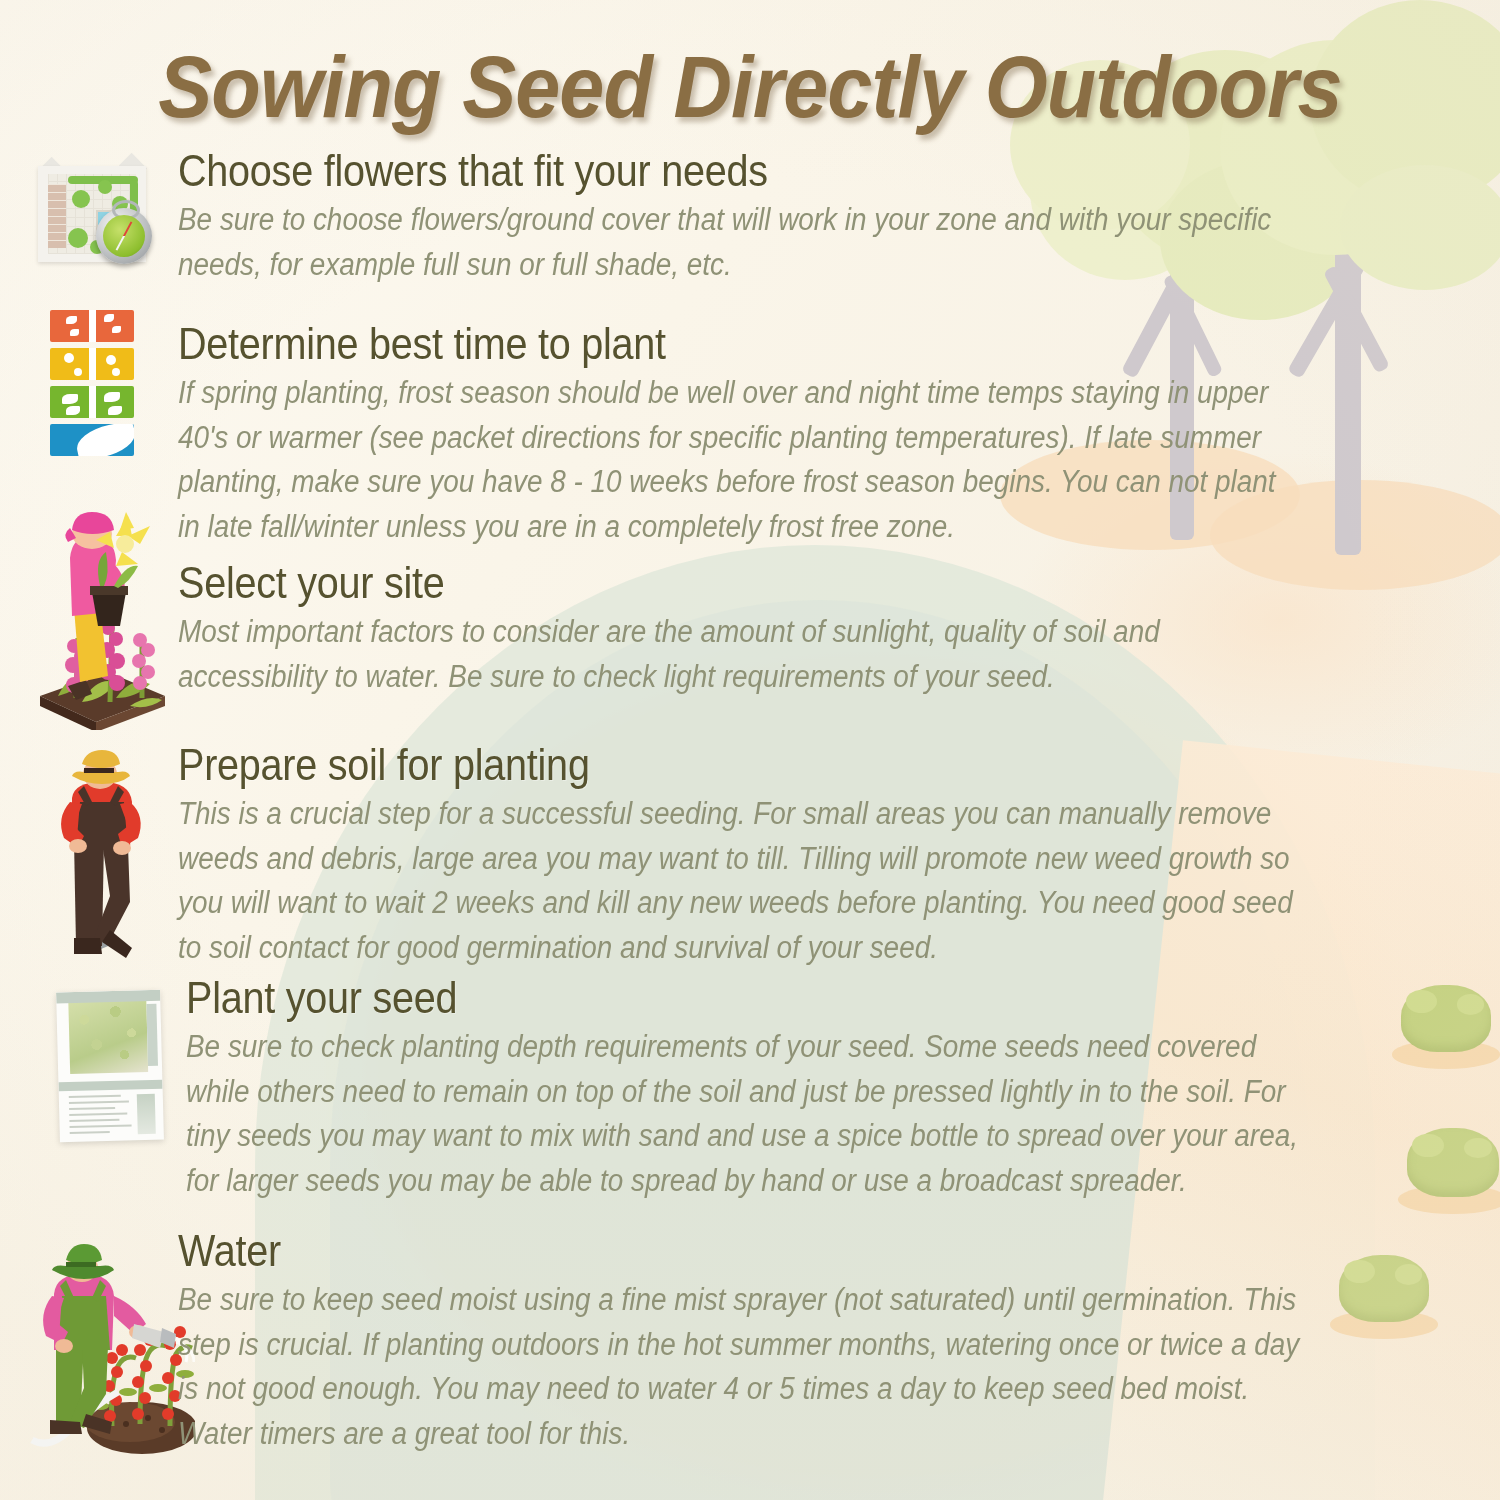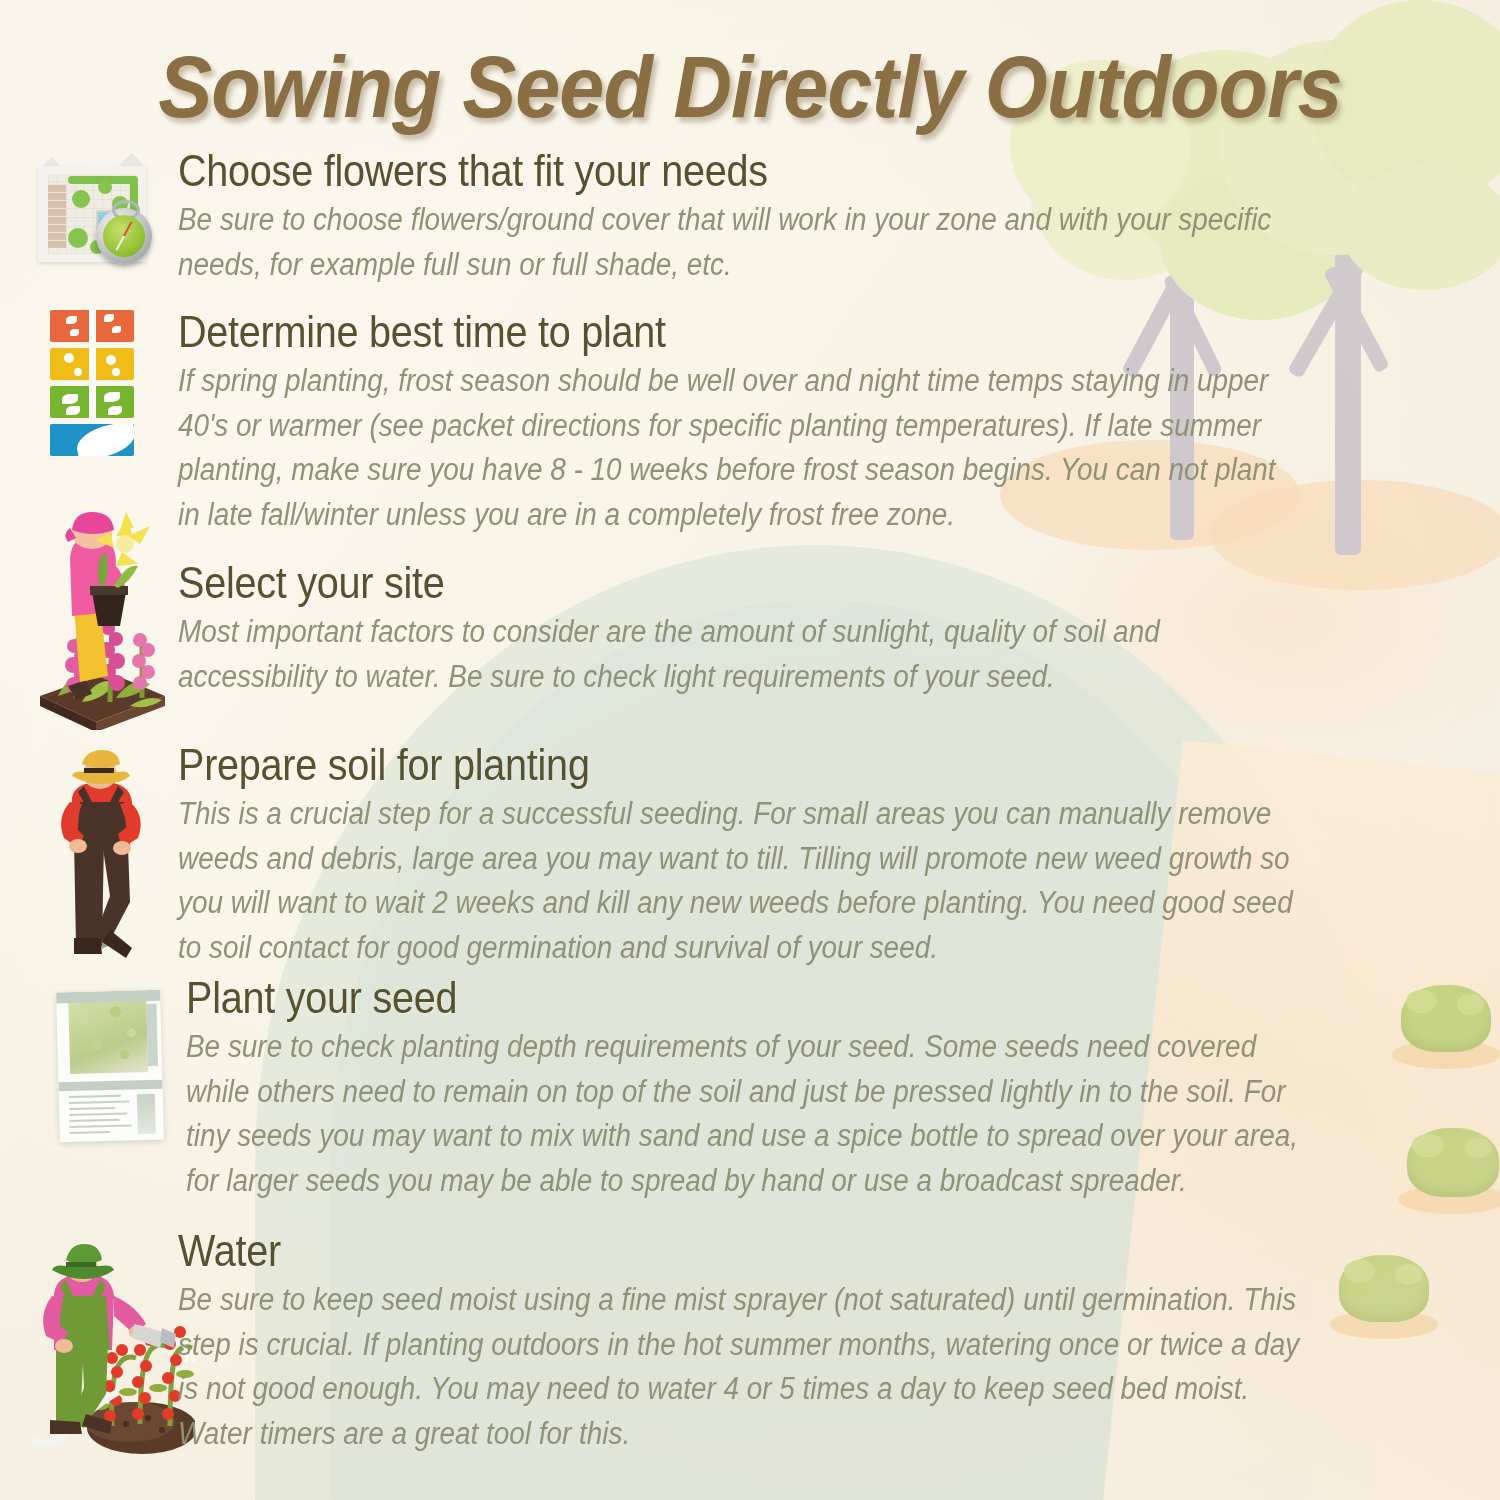--- a/index.html
+++ b/index.html
@@ -435,21 +435,21 @@
           <div class="season-trunk"></div>
           <div class="season-leaf" style="left:12px; top:8px;  width:16px; height:10px;"></div>
           <div class="season-leaf" style="left:54px; top:6px;  width:16px; height:10px;"></div>
           <div class="season-leaf" style="left:16px; top:20px; width:14px; height:9px;"></div>
           <div class="season-leaf" style="left:58px; top:20px; width:14px; height:9px;"></div>
         </div>
         <div class="season-bar" style="top:114px; background:#1e91c6;">
           <div class="season-leaf" style="left:26px; top:2px; width:60px; height:30px; border-radius:60% 0 60% 0; transform:rotate(-12deg);"></div>
         </div>
       </div>
-      <div class="step-text" style="left:178px; top:4px; width:1250px;">
+      <div class="step-text" style="left:178px; top:16px; width:1250px;">
         <div class="step-title">Determine best time to plant</div>
         <div class="step-body">If spring planting, frost season should be well over and  night time temps staying in upper 40's or warmer (see packet directions for specific planting temperatures). If late summer planting, make sure you have 8 - 10 weeks before frost season begins. You can not plant in late fall/winter unless you are in a completely frost free zone.</div>
       </div>
     </div>
 
     <div class="step" style="left:0; top:560px;">
       <div class="step-icon" style="left:30px; top:-60px;">
         <svg class="person-svg" width="140" height="230" viewBox="0 0 140 230" aria-hidden="true">
 
           <polygon points="10,196 78,172 135,196 66,222" fill="#5a3b2a"></polygon>

